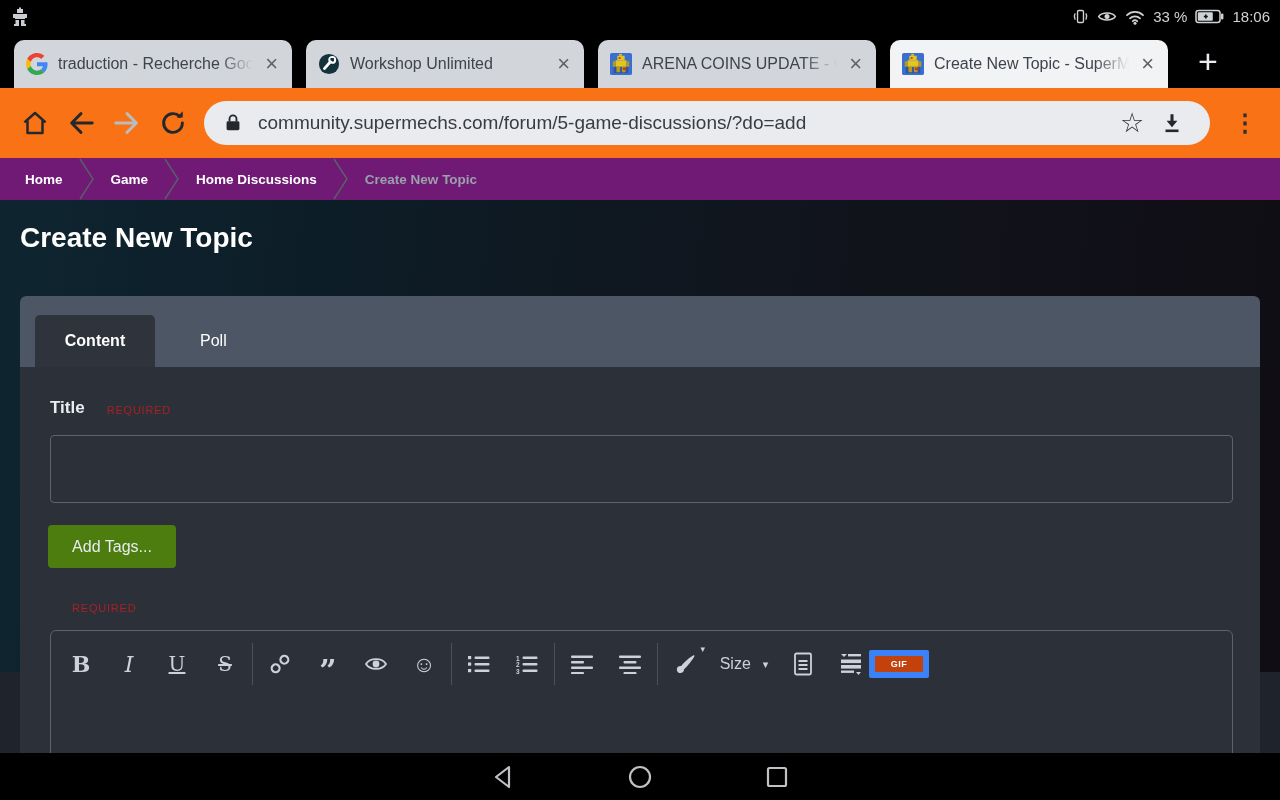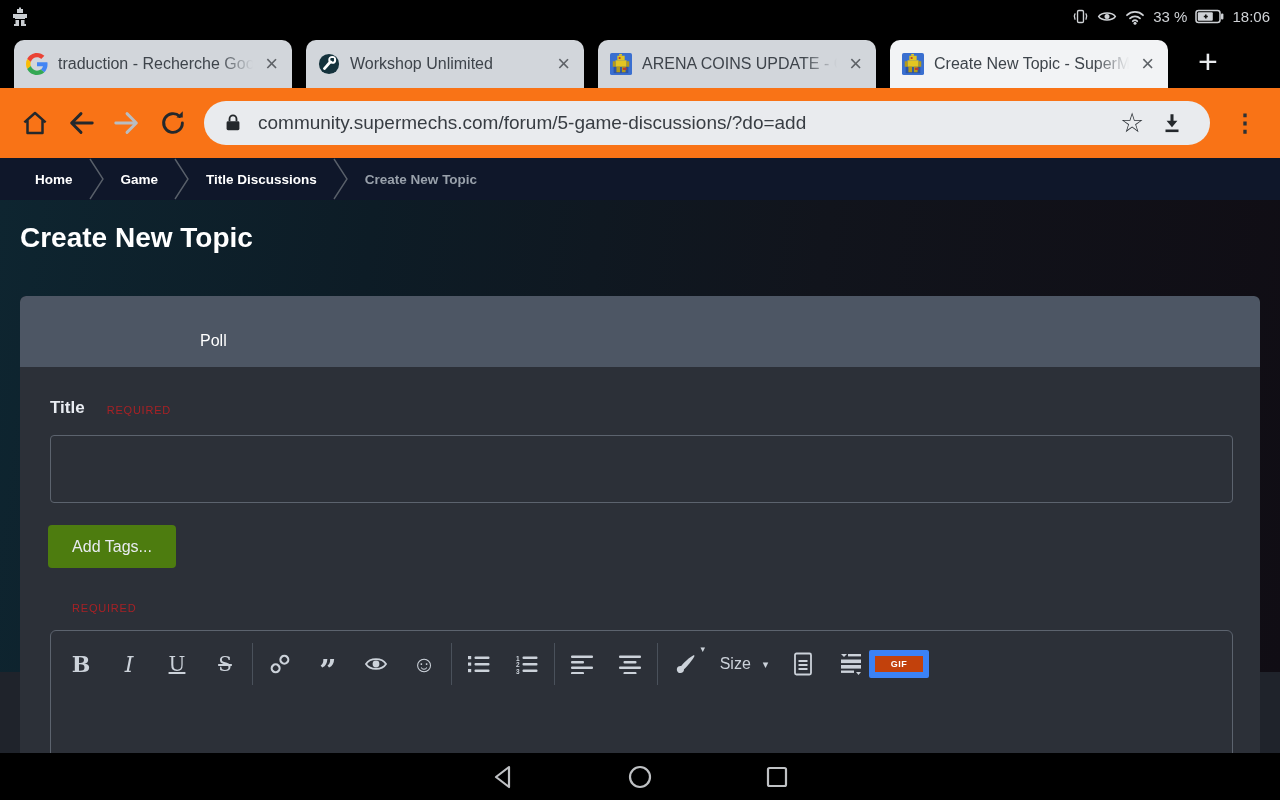--- a/index.html
+++ b/index.html
@@ -26,21 +26,21 @@
   
   .browser-toolbar { height:70px; background:#f97316; display:flex; align-items:center; padding:0 12px; }
   .nav-icon { width:46px; height:46px; display:flex; align-items:center; justify-content:center; }
   .omnibox { flex:1; height:44px; background:#e9ebee; border-radius:22px; display:flex; align-items:center; padding:0 18px; margin:0 12px 0 8px; }
   .url-text { flex:1; font-size:19px; color:#383d43; margin-left:14px; white-space:nowrap; overflow:hidden; }
   .omni-icon { width:40px; height:40px; display:flex; align-items:center; justify-content:center; }
   .star-glyph { font-size:27px; color:#2c3136; line-height:27px; }
   .kebab-glyph { font-size:24px; color:#2c3136; font-weight:bold; }
 
   
-  .breadcrumb-bar { height:42px; background:#0f172a; display:flex; align-items:center; padding-left:35px; }
+  .breadcrumb-bar { height:42px; background:#701a75; display:flex; align-items:center; padding-left:25px; }
   .crumb { color:#fff; font-weight:bold; font-size:13.5px; }
   .crumb.current { color:#99a1ab; }
   .crumb-chev { margin:0 16px; display:block; }
 
   
   .page-area { position:relative; height:553px; background:#1f232b; overflow:hidden; }
   .bg-top { position:absolute; left:0; top:0; width:100%; height:472px;
     background:linear-gradient(97deg,#0e2530 0%,#0d1c26 28%,#11141c 62%,#100d14 100%); }
   .page-title { position:absolute; left:20px; top:22px; color:#fff; font-size:28px; font-weight:bold; }
 
@@ -241,33 +241,34 @@
 
   <div class="breadcrumb-bar">
     <span class="crumb">Home</span>
     <svg class="crumb-chev" width="16" height="42" viewBox="0 0 16 42">
       <path d="M1 1 L14 21 L1 41" fill="none" stroke="#59606a" stroke-width="1.4"></path>
     </svg>
     <span class="crumb">Game</span>
     <svg class="crumb-chev" width="16" height="42" viewBox="0 0 16 42">
       <path d="M1 1 L14 21 L1 41" fill="none" stroke="#59606a" stroke-width="1.4"></path>
     </svg>
-    <span class="crumb">Title Discussions</span>
+    <span class="crumb">Home Discussions</span>
     <svg class="crumb-chev" width="16" height="42" viewBox="0 0 16 42">
       <path d="M1 1 L14 21 L1 41" fill="none" stroke="#59606a" stroke-width="1.4"></path>
     </svg>
     <span class="crumb current">Create New Topic</span>
   </div>
 
   <div class="page-area">
     <div class="bg-top"></div>
     <h1 class="page-title">Create New Topic</h1>
 
     <div class="card">
       <div class="card-header">
+        <div class="ctab active">Content</div>
         <div class="ctab plain">Poll</div>
       </div>
 
       <div class="title-row">
         <span class="field-label">Title</span>
         <span class="required-badge">REQUIRED</span>
       </div>
       <input class="title-input" type="text" value="" style="">
 
       <button class="add-tags-btn">Add Tags...</button>

